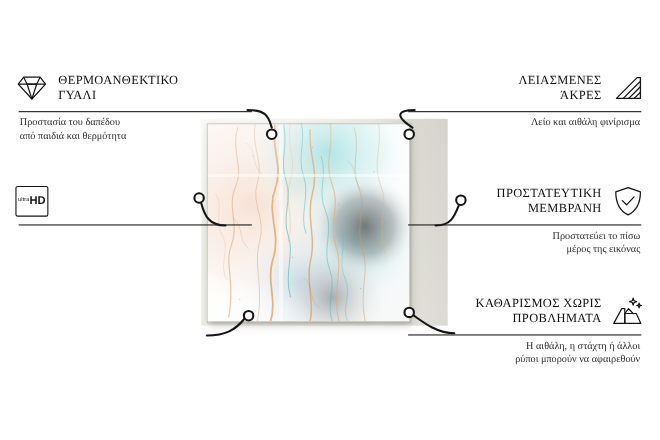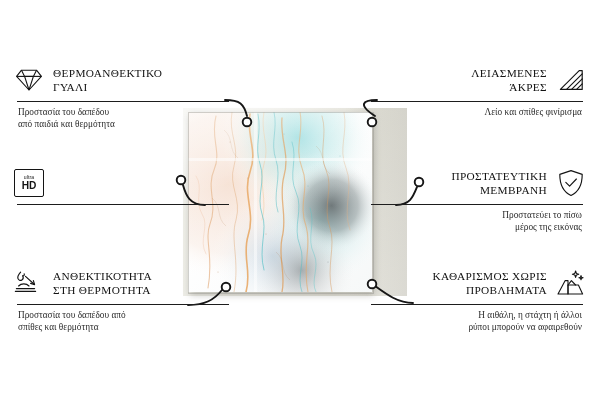--- a/index.html
+++ b/index.html
@@ -141,21 +141,20 @@
   .pos-1 { top: 63px; }
   .pos-2 { top: 166px; }
   .pos-3 { top: 266px; }
 
   
   .hd-badge {
     width: 28px; height: 26px;
     border: 1.1px solid #141414;
     border-radius: 2px;
     display: flex;
-    flex-direction: column;
     align-items: center;
     justify-content: center;
     line-height: 1;
   }
   .hd-badge .hd-top {
     font-family: "Liberation Sans", sans-serif;
     font-size: 5.1px;
     letter-spacing: .1px;
     color: #141414;
     margin-bottom: .5px;
@@ -304,55 +303,36 @@
       <span class="feature-icon">
         <span class="hd-badge">
           <span class="hd-top">ultra</span>
           <span class="hd-main">HD</span>
         </span>
       </span>
     </div>
     <div class="rule"></div>
   </div>
 
-  <div class="feature left pos-3">
-    <div class="feature-head">
-      <span class="feature-icon">
-        <svg width="30" height="26" viewBox="0 0 30 26" fill="none" stroke="#141414" stroke-width="1.15" stroke-linecap="round" stroke-linejoin="round">
-          <path d="M6.6,2.2 C4.4,4.6 3.4,6.6 3.9,8.4 C4.4,10.2 6.4,10.9 7.9,9.9 C9.3,9 9.5,7.2 8.6,5.7 C9.9,6.2 10.6,5.1 10.2,3.9"></path>
-          <path d="M11.5,6.4 L20.2,14.2"></path>
-          <path d="M16.6,13.4 L20.6,14.6 L19.4,10.6"></path>
-          <path d="M2.4,18.6 H20.6"></path>
-          <path d="M1.4,21.4 H21.6"></path>
-          <path d="M4.6,16.0 C7.2,13.2 12.4,13.2 15.0,16.0"></path>
-        </svg>
-      </span>
-      <span class="feature-title">ΑΝΘΕΚΤΙΚΟΤΗΤΑ
-ΣΤΗ ΘΕΡΜΟΤΗΤΑ</span>
-    </div>
-    <div class="rule"></div>
-    <div class="feature-desc">Προστασία του δαπέδου από
-σπίθες και θερμότητα</div>
-  </div>
 
   <div class="feature right pos-1">
     <div class="feature-head">
       <span class="feature-icon">
         <svg width="28" height="26" viewBox="0 0 28 26" fill="none" stroke="#141414" stroke-width="1.15" stroke-linecap="round" stroke-linejoin="round">
           <path d="M3.4,22.4 L22.2,3.6 L25.2,3.6 L25.2,22.4 Z"></path>
           <path d="M9.6,22.4 L25.2,6.8"></path>
           <path d="M14.6,22.4 L25.2,11.8"></path>
           <path d="M19.6,22.4 L25.2,16.8"></path>
         </svg>
       </span>
       <span class="feature-title">ΛΕΙΑΣΜΕΝΕΣ
 ΆΚΡΕΣ</span>
     </div>
     <div class="rule"></div>
-    <div class="feature-desc">Λείο και σπίθες φινίρισμα</div>
+    <div class="feature-desc">Λείο και αιθάλη φινίρισμα</div>
   </div>
 
   <div class="feature right pos-2">
     <div class="feature-head">
       <span class="feature-icon">
         <svg width="26" height="28" viewBox="0 0 26 28" fill="none" stroke="#141414" stroke-width="1.15" stroke-linecap="round" stroke-linejoin="round">
           <path d="M13,1.6 L24.2,5.4 C24.2,16.2 19.8,23.2 13,26.4 C6.2,23.2 1.8,16.2 1.8,5.4 Z"></path>
           <path d="M7.8,13.4 L11.6,17.2 L18.4,10.0"></path>
         </svg>
       </span>

